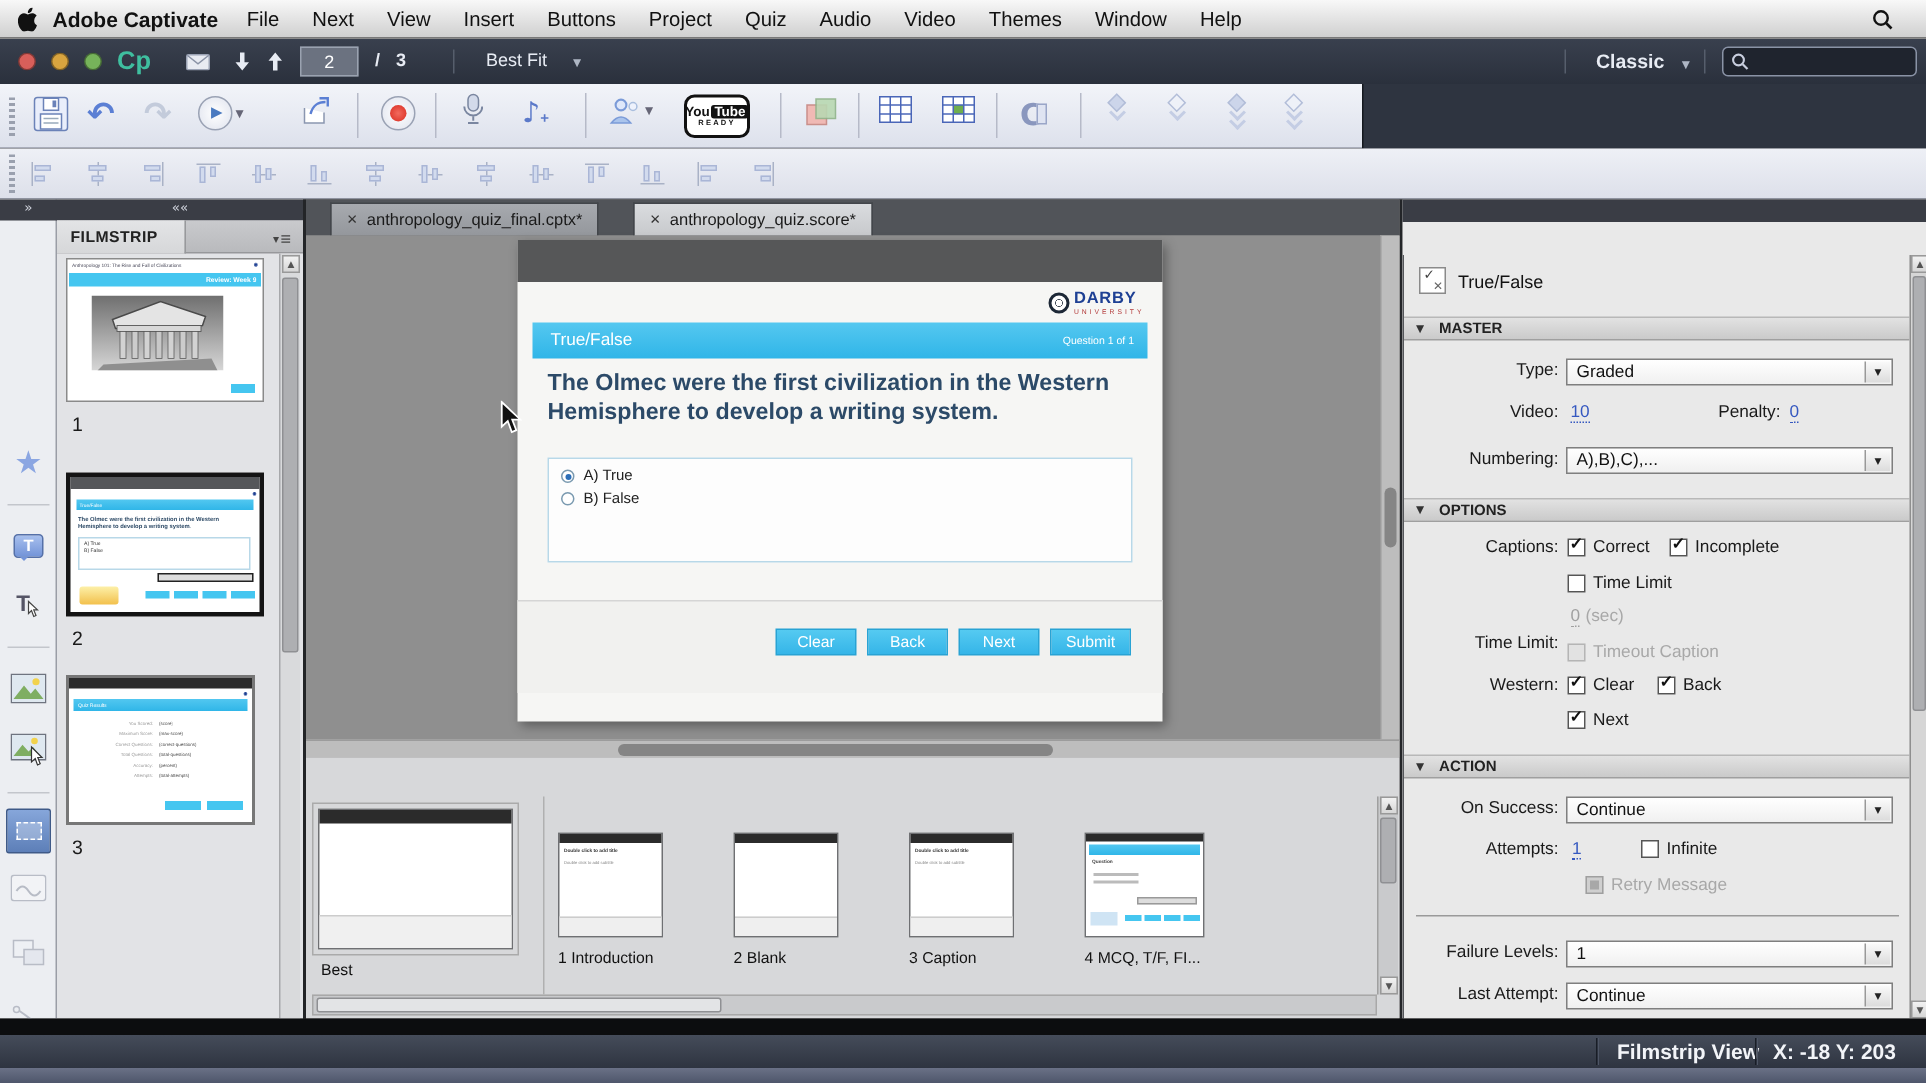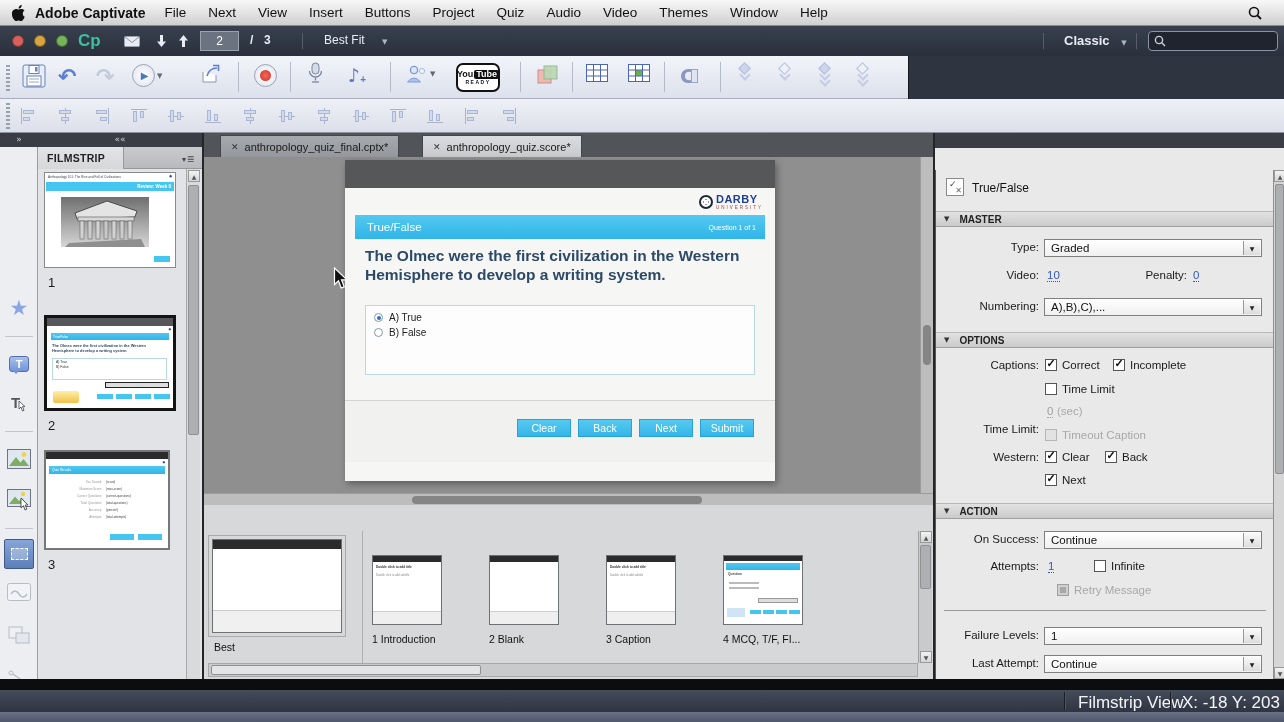--- a/index.html
+++ b/index.html
@@ -128,21 +128,21 @@
   .cb{position:absolute;width:12px;height:12px;background:#fff;border:1px solid #555;font-size:11px;line-height:9px;color:#111;text-align:center}
   .cb.on::after{content:"✓";font-weight:bold;position:relative;top:-1px}
   .cb.dis{border-color:#b5b5b5;background:#e2e2e2}
   .cb.ind{border-color:#9f9f9f;background:#cfcfcf}
   .cb.ind::after{content:"";display:block;margin:2px;height:6px;background:#a8a8a8}
   .cblab{position:absolute;font-size:11.5px;color:#1a1a1a}
   .cblab.dim{color:#a8a8a8}
   .rpscroll{position:absolute;left:337px;top:0;width:12px;height:509px;background:#d6d6d6;border-left:1px solid #8f8f8f}
   
   #blackstrip{left:0;top:679px;width:1284px;height:11px;background:#0c0d0f}
-  #statusbar{left:0;top:690px;width:1284px;height:22px;background:linear-gradient(#454c5a,#2e3440);color:#f2f4f8;font-size:17px;font-weight:normal}
+  #statusbar{left:0;top:690px;width:1284px;height:22px;background:linear-gradient(#454c5a,#2e3440);color:#f2f4f8;font-size:14px;font-weight:bold}
   .ssep{position:absolute;top:2px;width:1px;height:18px;background:#181d26;box-shadow:1px 0 0 #4d5565}
   #footstrip{left:0;top:712px;width:1284px;height:10px;background:linear-gradient(#6a7186,#4e566b)}
   .cursor{position:absolute;left:333px;top:267px;z-index:99}
 </style>
 </head>
 <body>
 
 <div id="menubar" class="abs">
   <span style="margin-left:12px;display:flex">
     <svg width="13" height="16" viewBox="0 0 13 16">

